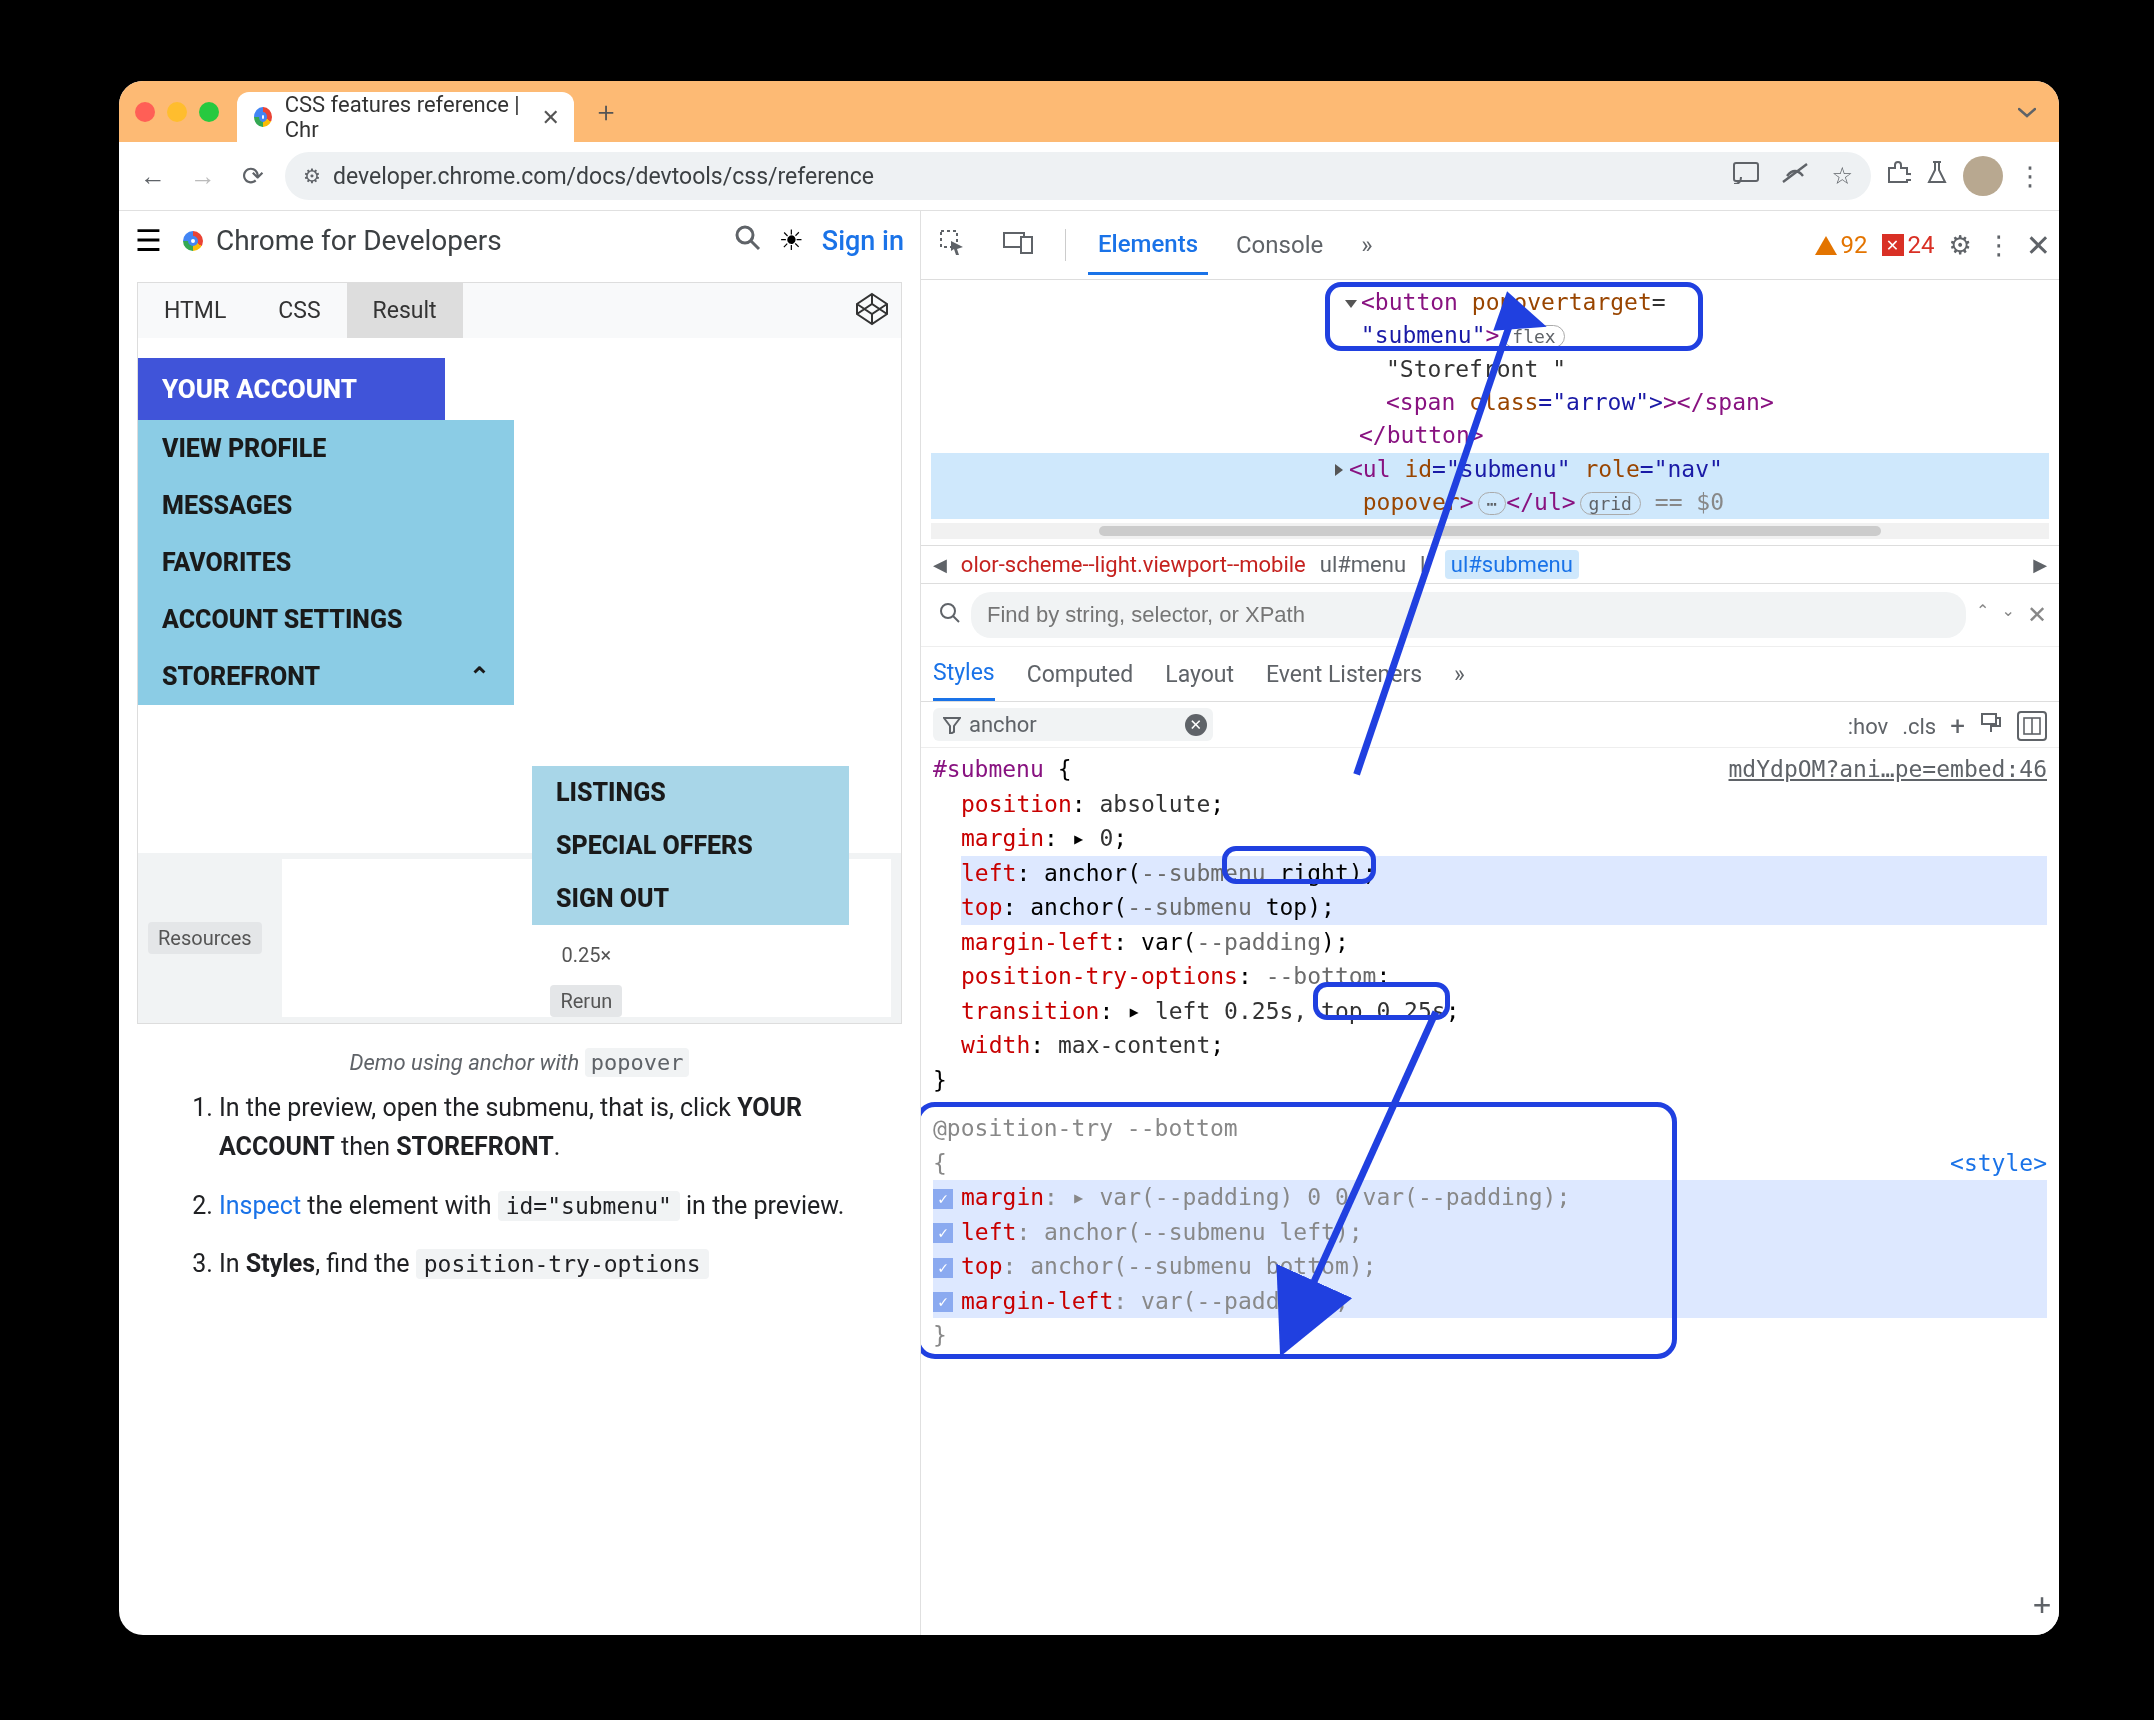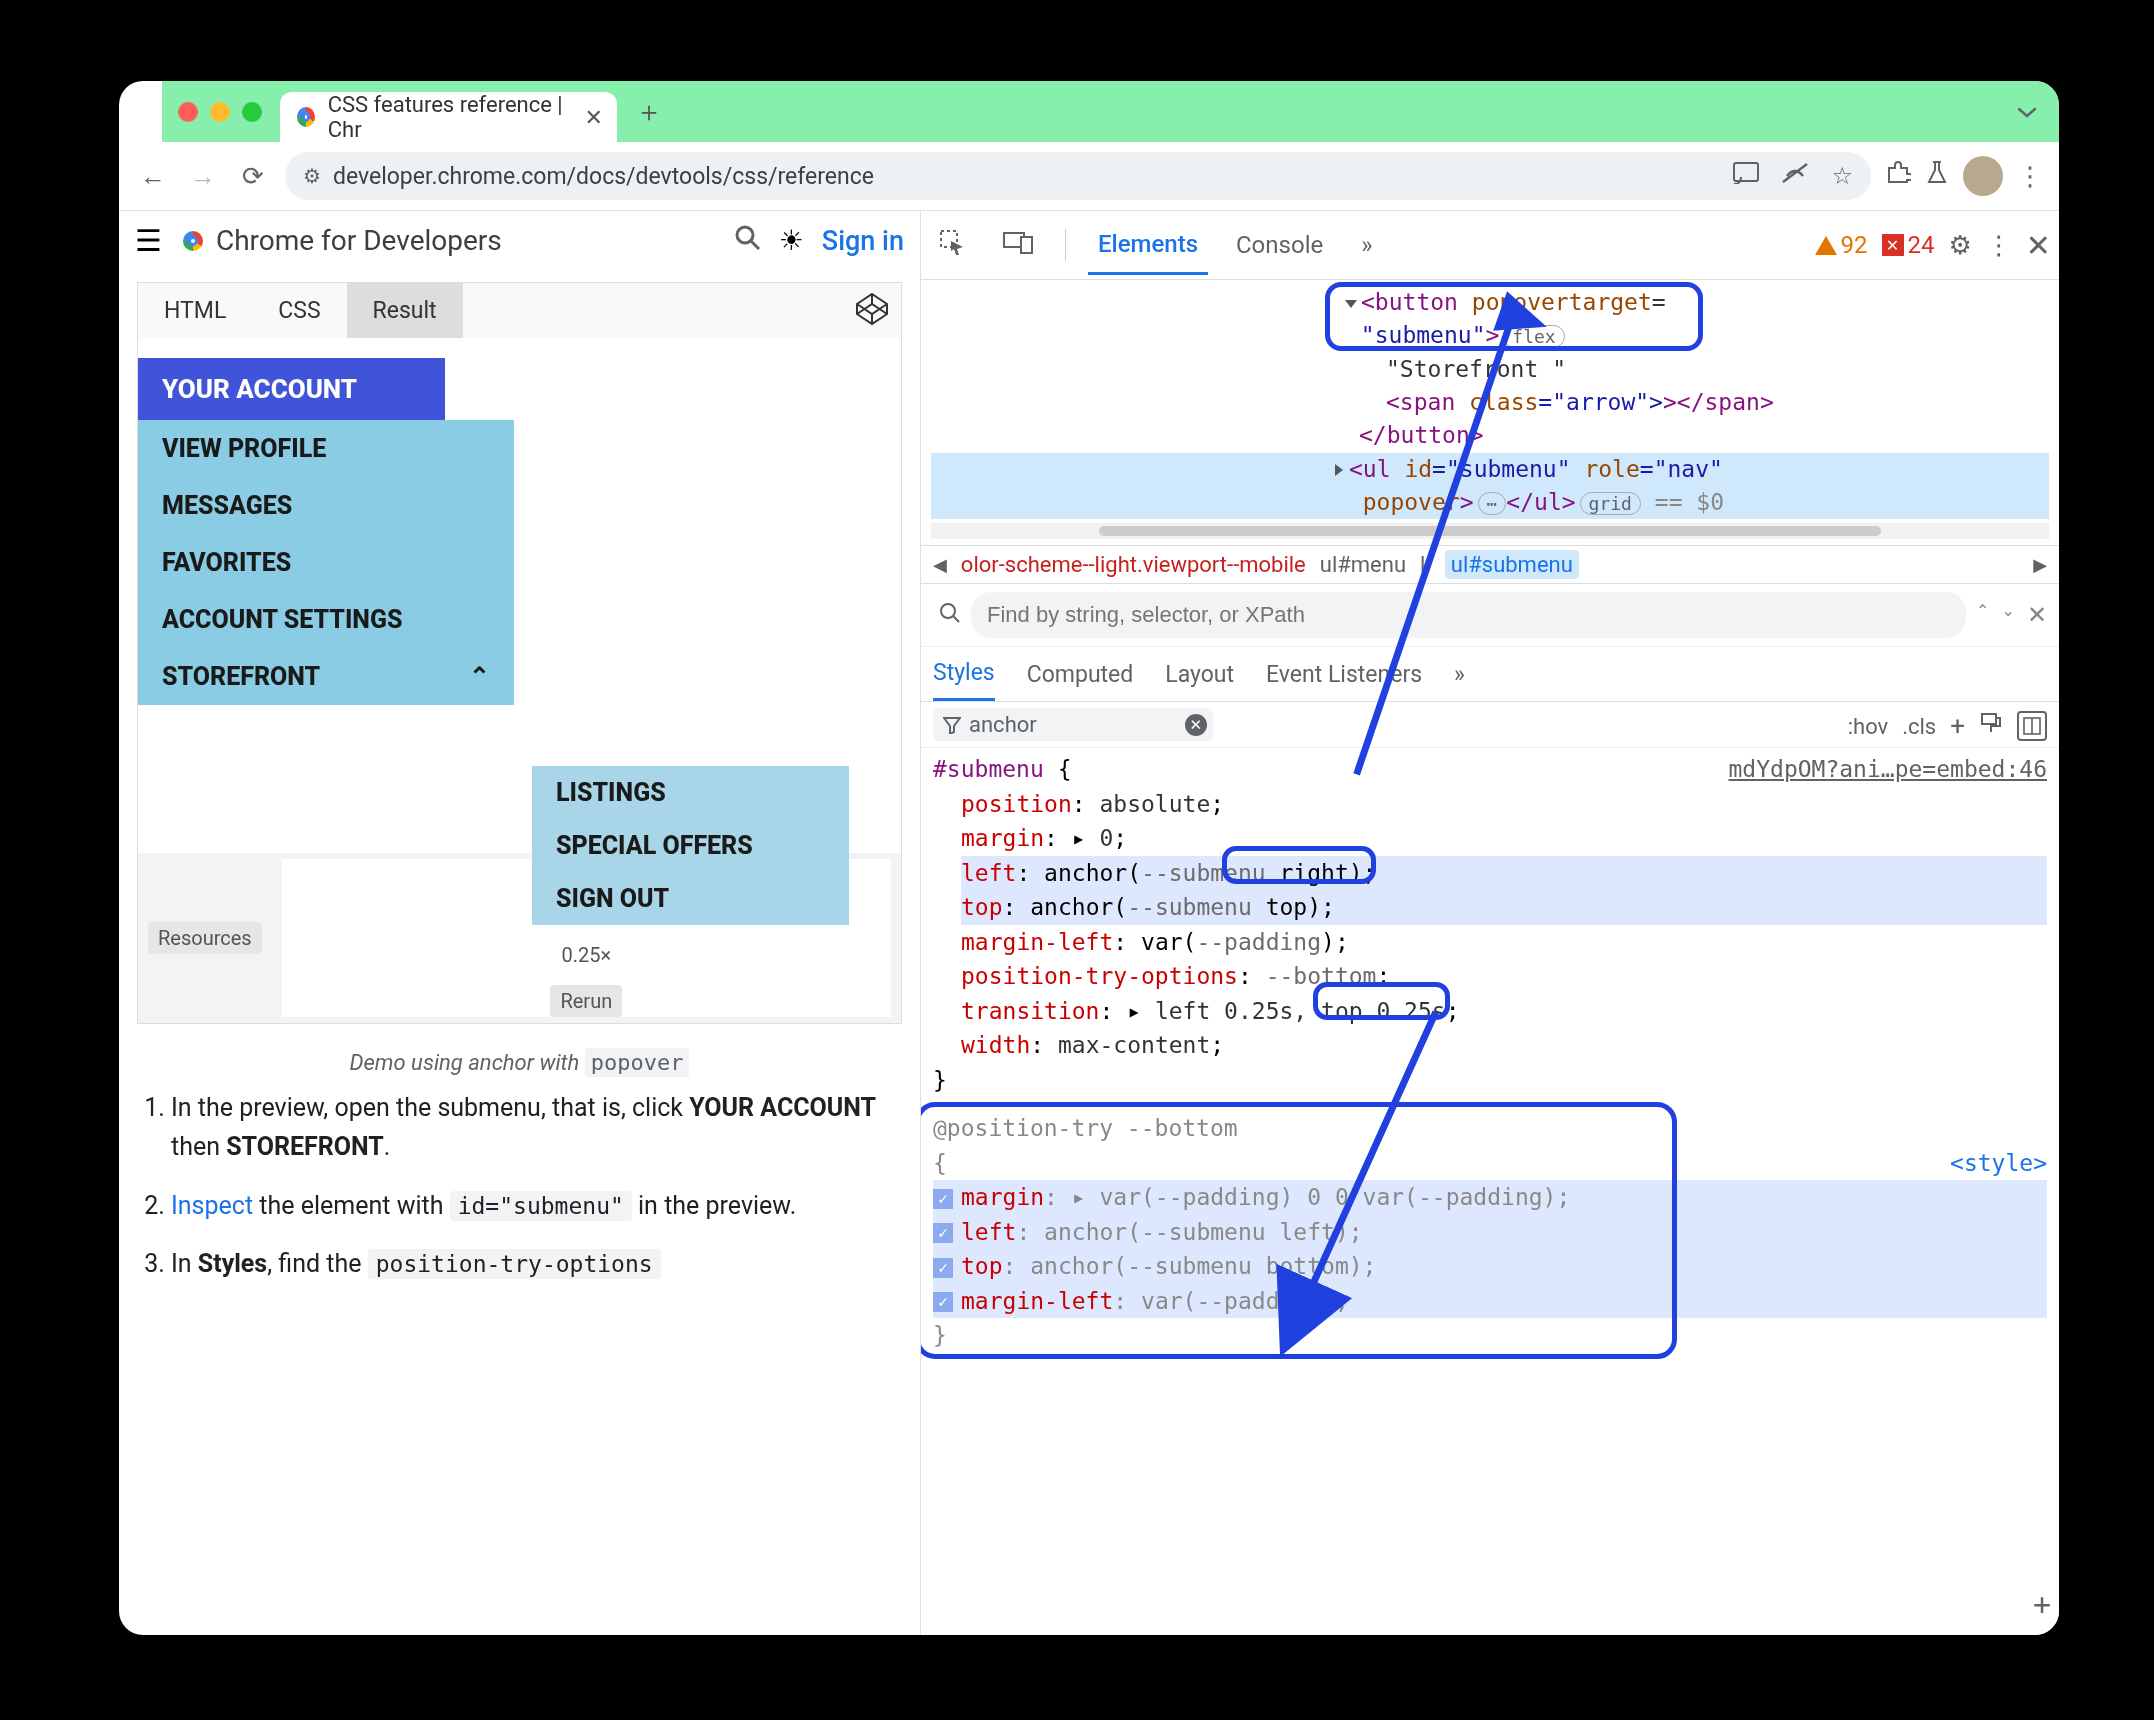--- a/index.html
+++ b/index.html
@@ -1,18 +1,18 @@
 <!DOCTYPE html>
 <html><head>
 <meta charset="utf-8">
 <style>
 * { box-sizing: border-box; margin: 0; padding: 0; }
 body { background: #000; width: 2154px; height: 1721px; font-family: -apple-system, "Segoe UI", Roboto, sans-serif; position: relative; }
 .window { position: absolute; left: 119px; top: 81px; width: 1940px; height: 1554px; background: #fff; border-radius: 24px; overflow: hidden; box-shadow: 0 0 40px rgba(0,0,0,.4); display:flex; flex-direction:column;}
-.titlebar { height: 61px; background: #86efac; display: flex; align-items: center; padding: 0 16px; gap: 0; margin-left: 43px; }
+.titlebar { height: 61px; background: #fdba74; display: flex; align-items: center; padding: 0 16px; gap: 0; }
 .traffic { display: flex; gap: 12px; margin-right: 18px; }
 .traffic span { width: 20px; height: 20px; border-radius: 50%; }
 .red { background: #ff5f56; } .yel { background: #ffbd2e; } .grn { background: #27c93f; }
 .tab { background: #fff; border-radius: 12px 12px 0 0; padding: 8px 14px; display: flex; align-items: center; gap: 10px; font-size: 22px; color: #333; max-width: 337px; margin-top:auto; height:50px;}
 .favicon { width: 26px; height: 26px; border-radius: 50%; background: conic-gradient(#ea4335 0 33%, #fbbc05 33% 50%, #34a853 50% 75%, #4285f4 75%); border: 3px solid #fff; position:relative;}
 .favicon::after{content:"";position:absolute;inset:5px;background:#fff;border-radius:50%;border:3px solid #4285f4;}
 .tabclose { font-size: 22px; color: #555; margin-left: 4px; cursor:pointer;}
 .newtab { font-size: 28px; color: #555; margin-left: 18px; cursor:pointer;}
 .tabdrop { margin-left: auto; width: 32px; height: 24px; display: flex; align-items: center; justify-content: center; cursor:pointer;}
 .toolbar { height: 69px; background: #fff; display: flex; align-items: center; padding: 0 16px; gap: 14px; border-bottom: 1px solid #e0e0e0; }
@@ -41,21 +41,21 @@
 .preview { padding: 20px 0; background:#fff; min-height:515px; position:relative;}
 .menu-account { background: #4054d9; color: #fff; padding: 16px 24px; font-weight:800; font-size: 26px; width: 307px; }
 .menu-list { background: #8bcce5; width: 376px; }
 .menu-list .mi { padding: 14px 24px; font-weight:800; font-size: 25px; color:#1a1a1a; display:flex; align-items:center; cursor:pointer;}
 .submenu { background: #a8d6e8; position:absolute; left: 394px; top: 428px; width: 317px;}
 .submenu .mi { padding: 12px 24px; font-weight:800; font-size: 25px; color:#1a1a1a; cursor:pointer;}
 .bottombar { display:flex; align-items:center; padding: 6px 10px; background:#f1f3f4; font-size:20px; color:#555; gap:20px;}
 .bottombar .right { margin-left:auto; display:flex; gap:18px; align-items:center;}
 .caption { text-align:center; font-style:italic; color:#5f6368; font-size:22px; padding:14px 0; }
 .caption code { font-family: ui-monospace, Menlo, Consolas, monospace; background:#f1f3f4; padding:2px 6px; border-radius:4px; font-style:normal;}
-.doc { padding: 0 12px 24px; font-size: 25px; color:#202124; line-height:1.55;}
+.doc { padding: 0 24px 24px; font-size: 25px; color:#202124; line-height:1.55;margin-left:36px;}
 .doc ol { padding-left: 40px; }
 .doc li { margin-bottom: 20px; }
 .doc code { font-family: ui-monospace, Menlo, Consolas, monospace; background:#f1f3f4; padding:2px 8px; border-radius:4px; font-size:23px;}
 .doc a { color:#1a73e8; text-decoration:none;}
 
 .right { flex:1; display:flex; flex-direction:column; background:#fff; overflow:hidden;}
 .dt-tabs { display:flex; align-items:center; padding: 4px 8px; border-bottom:1px solid #ddd; font-size:24px; gap: 18px;}
 .dt-tabs .sep { width:1px; height:32px; background:#ccc; margin:0 4px;}
 .dt-tabs .tabi { padding: 14px 10px; color:#5f6368; cursor:pointer;}
 .dt-tabs .tabi.active { color:#1a73e8; border-bottom:3px solid #1a73e8; font-weight:500;}

